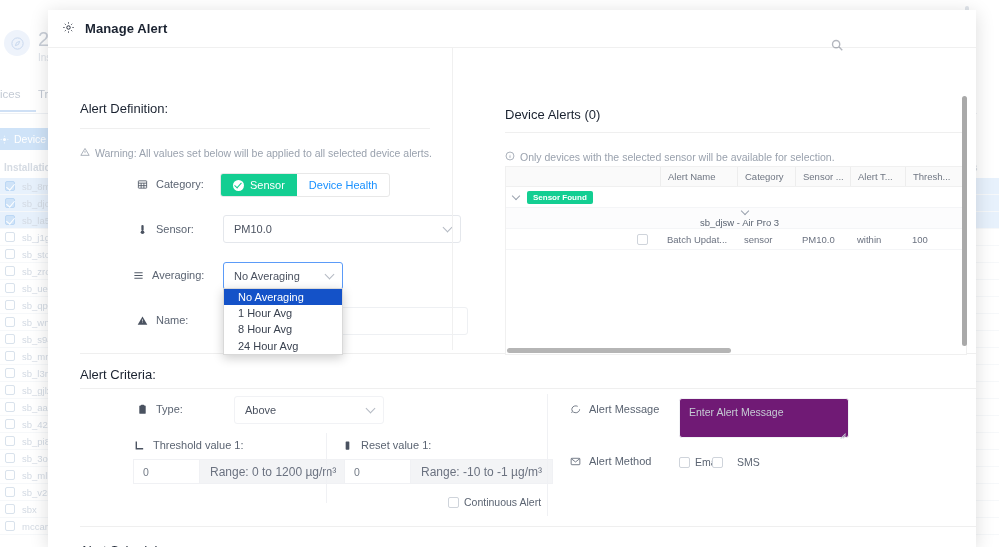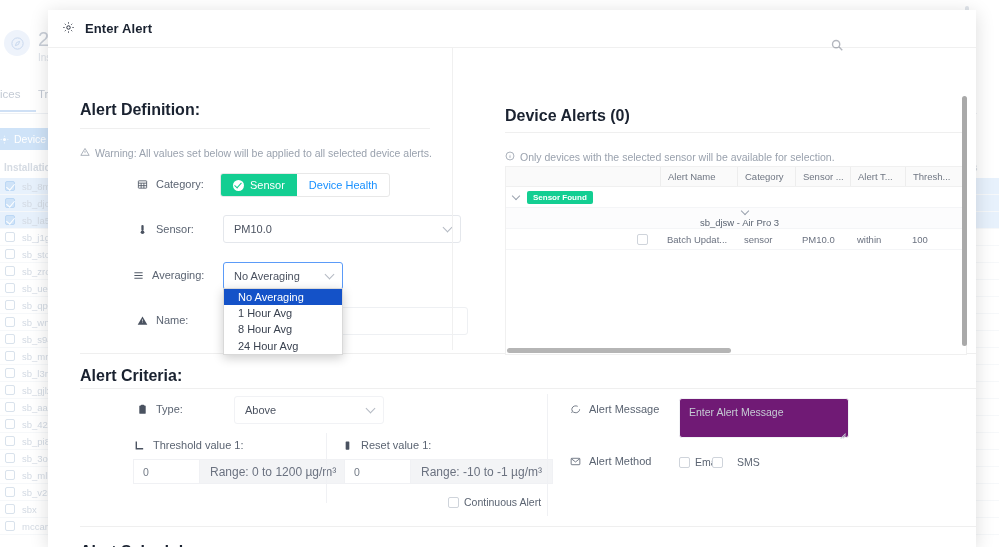--- a/index.html
+++ b/index.html
@@ -136,21 +136,21 @@
   .modal-scrollbar-thumb {
     position:absolute; left:0; top:0; width:5px; height:250px;
     background:#a9a9a9; border-radius:3px;
   }
 
   
   .left-col { position: absolute; left: 0; top: 0; width: 432px; }
   .right-col { position: absolute; left: 395px; top: 0; width: 533px; }
 
   .sect-title {
-    font-size: 16px; font-weight: bold; color: #1a2230;
+    font-size: 13px; font-weight: normal; color: #1a2230;
   }
   .hr { height: 1px; background: #efefef; }
 
   .warn-line {
     font-size: 10.5px; color: #9aa2ae;
     display: flex; align-items: center; gap: 5px;
   }
   .flabel {
     display: flex; align-items: center; gap: 8px;
     font-size: 11px; color: #5b6472;
@@ -456,21 +456,21 @@
 
 <div id="modal">
 
   <div class="modal-header">
     <span>
       <svg width="13" height="13" viewBox="0 0 24 24" fill="none" stroke="#1a2230" stroke-width="1.7">
         <circle cx="12" cy="12" r="3.2"></circle>
         <path d="M12 2.5v2.2M12 19.3v2.2M2.5 12h2.2M19.3 12h2.2M5.2 5.2l1.6 1.6M17.2 17.2l1.6 1.6M18.8 5.2l-1.6 1.6M6.8 17.2l-1.6 1.6"></path>
       </svg>
     </span>
-    <span class="ttl">Enter Alert</span>
+    <span class="ttl">Manage Alert</span>
     <span class="modal-search">
       <svg width="14" height="14" viewBox="0 0 24 24" fill="none" stroke="#6b7280" stroke-width="2.4">
         <circle cx="10.5" cy="10.5" r="6.2"></circle>
           <path d="M15.2 15.2L21 21"></path>
       </svg>
     </span>
   </div>
 
   <div class="modal-body">
 

